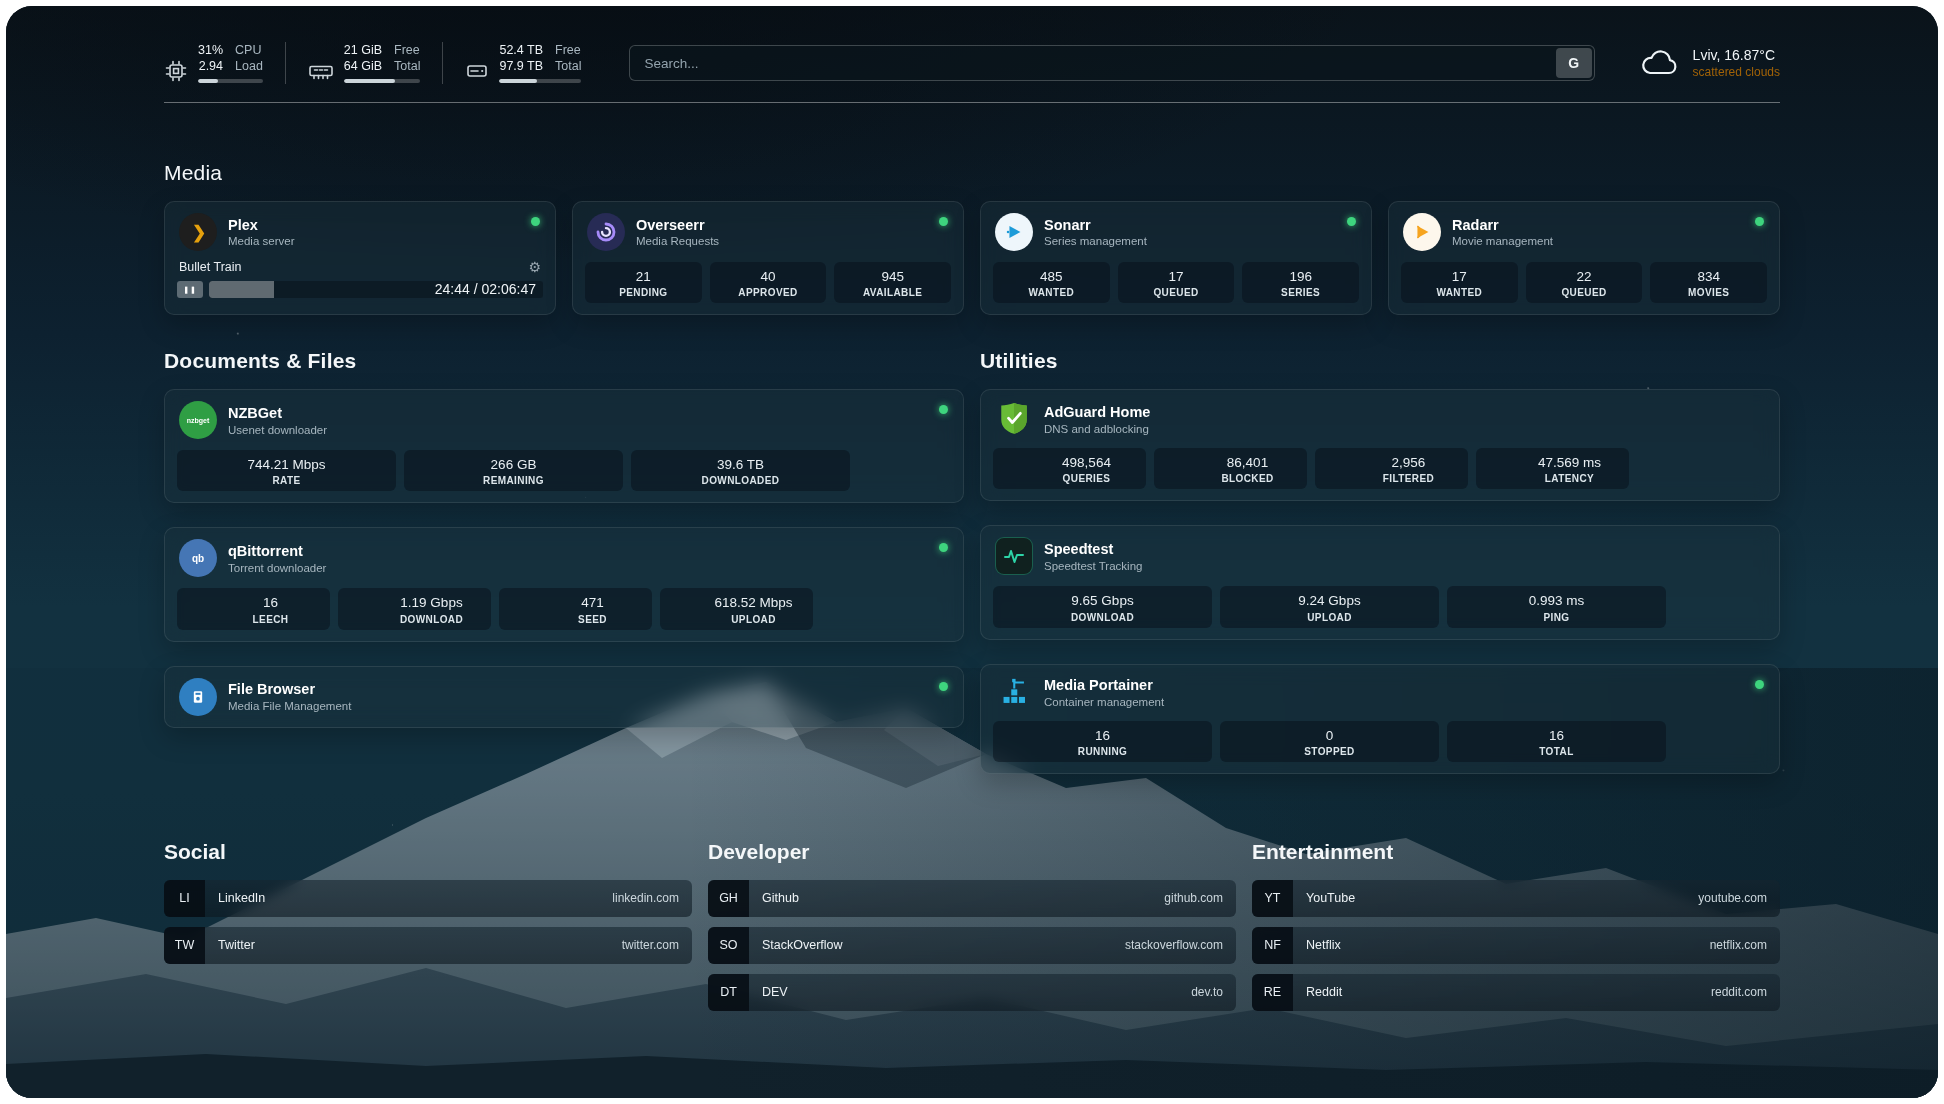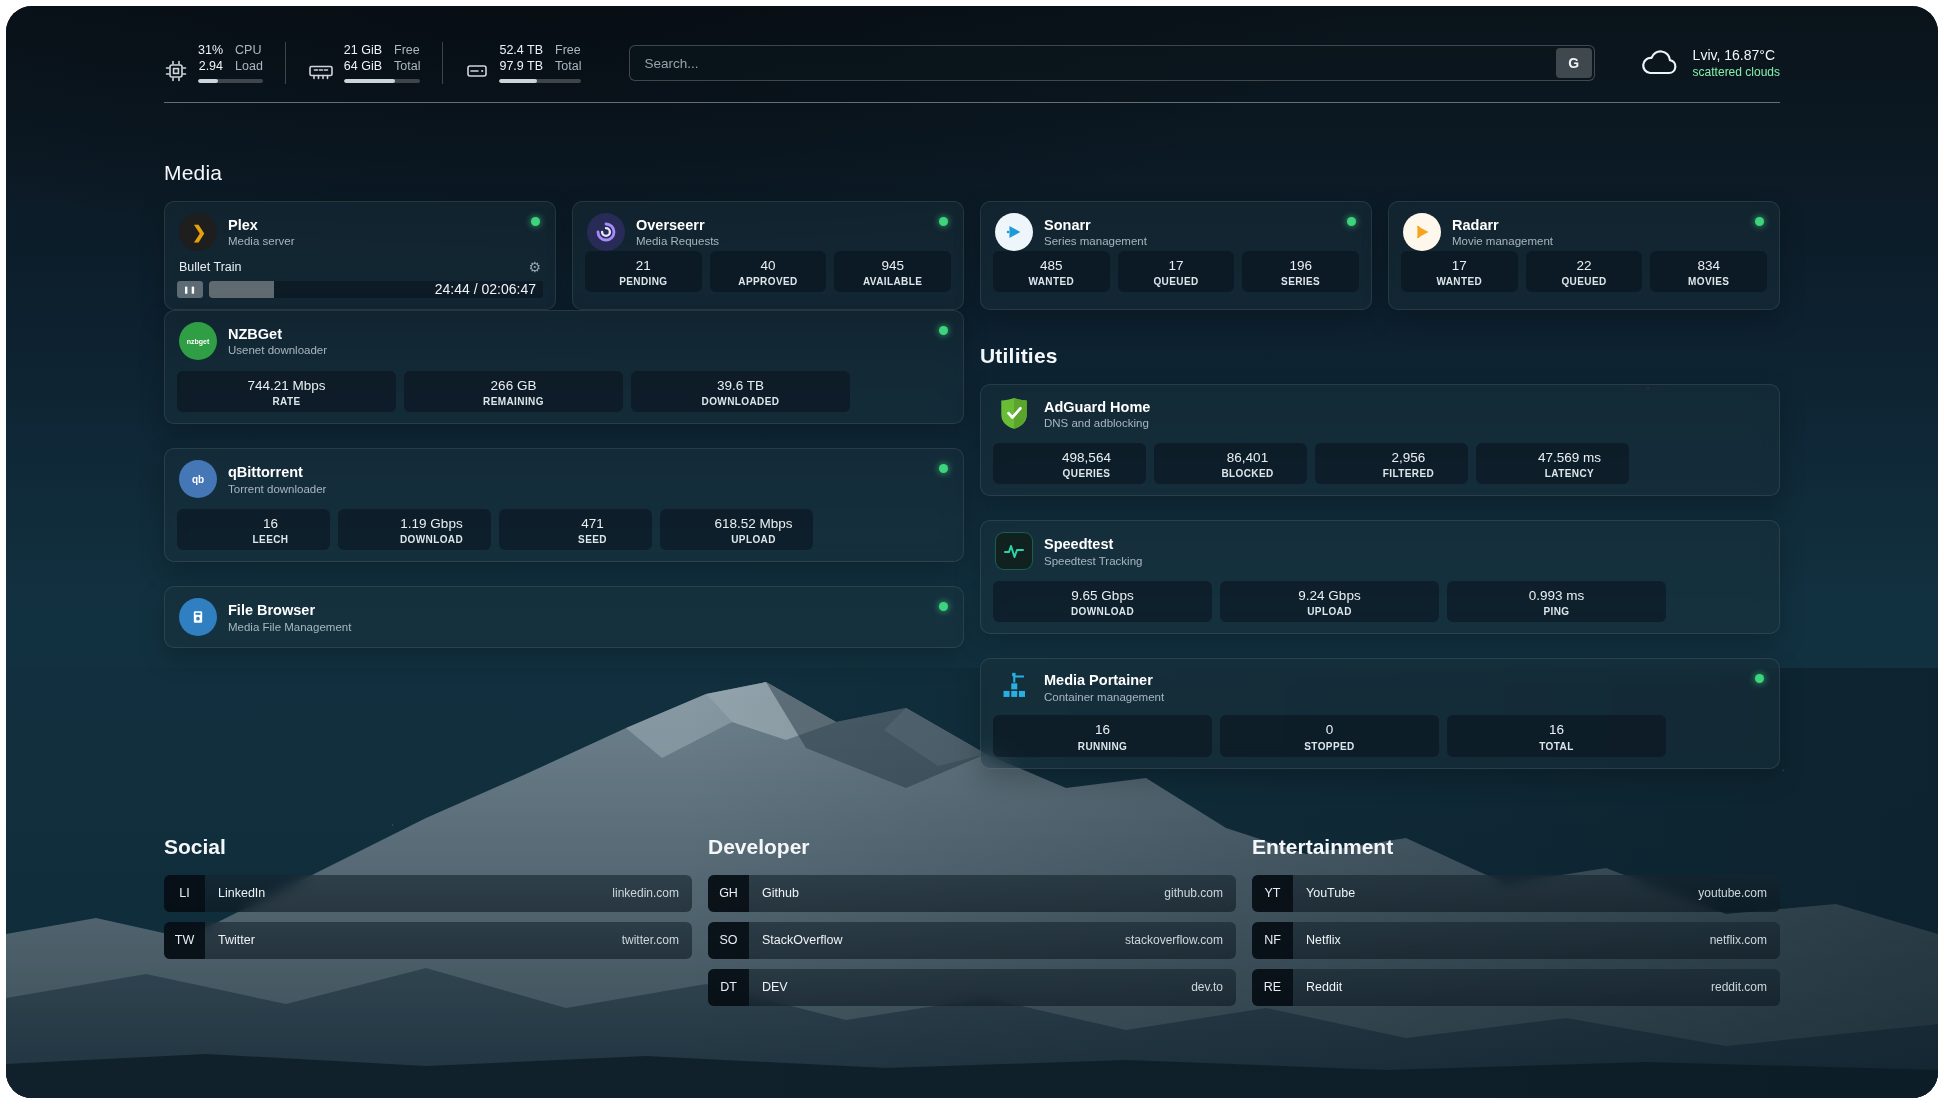--- a/index.html
+++ b/index.html
@@ -39,21 +39,21 @@
   .searchwrap input { width:100%; height:36px; border-radius:6px; border:1px solid rgba(255,255,255,0.22);
       background:rgba(10,21,29,0.6); color:#e6edf1; font-size:13.5px; padding:0 46px 0 14px; outline:none;
       font-family:"Liberation Sans", sans-serif; }
   .searchwrap input::placeholder { color:#93a3ad; }
   .search-btn { position:absolute; right:3px; top:3px; bottom:3px; width:36px; border-radius:4px; border:none;
       background:rgba(255,255,255,0.22); color:#f2f6f8; font-size:14px; font-weight:bold; cursor:pointer;
       display:flex; align-items:center; justify-content:center; }
 
   .weather { display:flex; align-items:center; gap:12px; }
   .weather-loc { font-size:14px; color:#f2f6f8; }
-  .weather-cond { font-size:12px; color:#86efac; margin-top:2px; }
+  .weather-cond { font-size:12px; color:#a16207; margin-top:2px; }
 
   .divider { margin-top:18px; height:1px; background:rgba(255,255,255,0.38); }
 
   
   .section-title { margin:58px 0 16px; font-size:21px; font-weight:normal; color:#f4f7f9; letter-spacing:.2px; }
   .subsection-title { margin:34px 0 16px; font-size:21px; font-weight:bold; color:#f4f7f9; letter-spacing:.2px; }
 
   .media-grid { display:grid; grid-template-columns:repeat(4,1fr); gap:16px; }
   .two-col { display:grid; grid-template-columns:1fr 1fr; column-gap:16px; }
   .col-stack { display:flex; flex-direction:column; gap:24px; }
@@ -63,21 +63,21 @@
       box-shadow:0 10px 26px rgba(0,0,0,0.22); cursor:pointer; }
   .svc-head { display:flex; align-items:center; gap:11px; padding-left:2px; }
   .svc-name { font-size:14.5px; font-weight:bold; color:#fff; line-height:1.15; }
   .svc-sub { font-size:11.5px; color:#a7b6bf; margin-top:2px; }
   .status-dot { position:absolute; top:15px; right:15px; width:9px; height:9px; border-radius:50%;
       background:#3ed47e; box-shadow:0 0 7px rgba(62,212,126,0.85); }
 
   .icon-circle { width:38px; height:38px; border-radius:50%; display:flex; align-items:center; justify-content:center; flex:none; }
   .icon-square { width:38px; height:38px; border-radius:9px; display:flex; align-items:center; justify-content:center; flex:none; }
 
-  .stats-full { display:grid; grid-template-columns:repeat(3,1fr); gap:8px; }
+  .stats-full { display:grid; grid-template-columns:repeat(3,1fr); gap:8px; margin-top:11px; }
   .stats-fixed { display:flex; gap:8px; margin-top:11px; }
   .stat { background:rgba(8,18,26,0.52); border-radius:6px; text-align:center; padding:6px 4px 5px; }
   .stat.w3 { width:219px; flex:none; }
   .stat.w4 { width:153px; flex:none;padding-left:38px; }
   .stat-v { font-size:13.5px; color:#e9eff3; line-height:1.35; }
   .stat-l { font-size:10px; font-weight:bold; color:#dde6eb; letter-spacing:.4px; margin-top:1px; }
 
   
   .plex-row2 { display:flex; justify-content:space-between; margin-top:9px; padding:0 2px; }
   .plex-title { font-size:12.5px; color:#e9eff3; }
@@ -331,20 +331,21 @@
           <div class="stat">
             <div class="stat-v">834</div>
             <div class="stat-l">MOVIES</div>
           </div>
         </div>
       </div>
     </div>
 
     <div class="two-col">
       <div>
+        <div class="subsection-title">Documents &amp; Files</div>
         <div class="col-stack">
 
           <div class="card">
             <span class="status-dot"></span>
             <div class="svc-head">
               <div class="icon-circle" style="background:#2f9e44;">
                 <span class="nzb-txt">nzbget</span>
               </div>
               <div>
                 <div class="svc-name">NZBGet</div>

